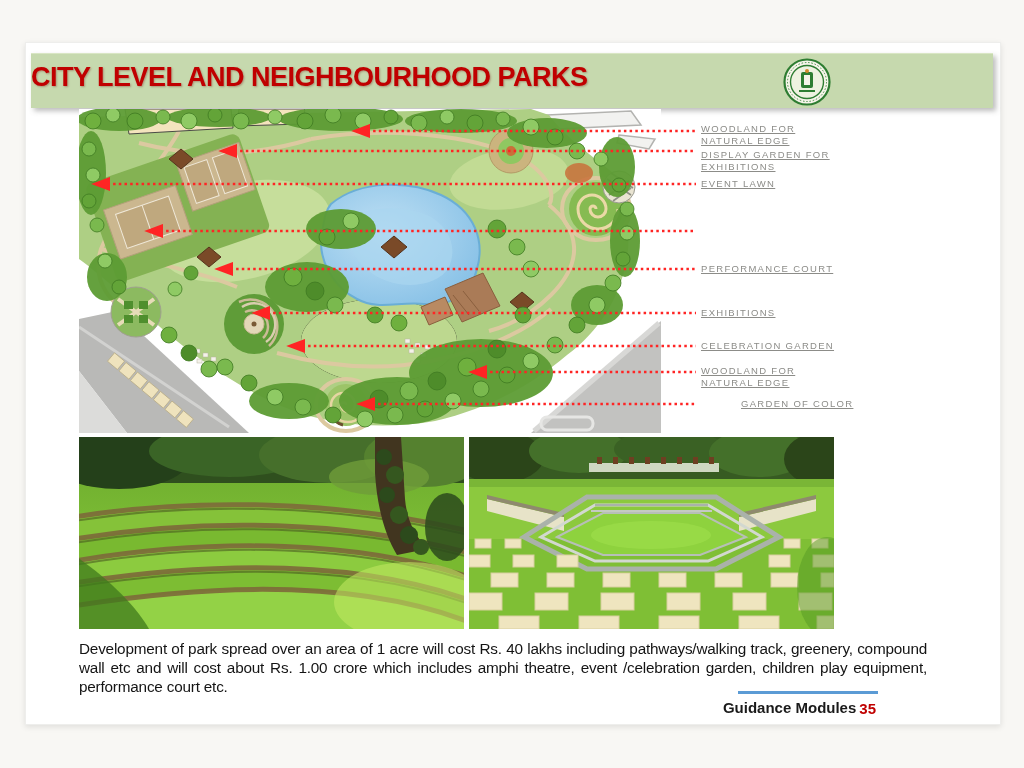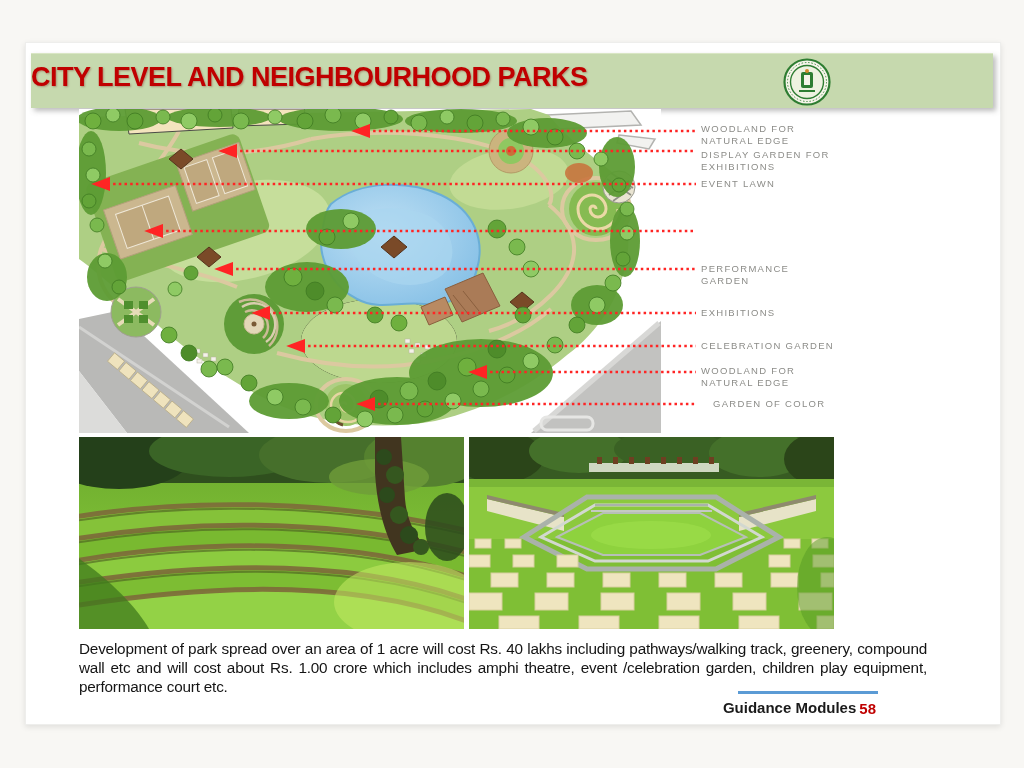--- a/index.html
+++ b/index.html
@@ -28,21 +28,21 @@
     text-shadow:1px 1px 2px rgba(120,20,20,0.35);
     white-space:nowrap;
   }
   .logo{position:absolute;left:752px;top:4px;width:48px;height:48px;}
   
   .plan-wrap{position:absolute;left:53px;top:66px;width:582px;height:324px;}
   .leader-svg{position:absolute;left:53px;top:66px;width:625px;height:324px;pointer-events:none;}
   .plan-label{
     position:absolute;width:140px;
     font-size:9.5px;line-height:11.5px;letter-spacing:1.3px;
-    color:#8c8c88;white-space:pre-line;
+    color:#8c8c88;white-space:pre-line;text-decoration:underline;
   }
   
   .photo{position:absolute;overflow:hidden;}
   .photo-left{left:53px;top:394px;width:385px;height:192px;}
   .photo-right{left:443px;top:394px;width:365px;height:192px;}
   
   .body-text{
     position:absolute;left:53px;top:596px;width:848px;
     font-size:15.3px;line-height:19px;color:#141414;
     text-align:justify;letter-spacing:-0.2px;
@@ -333,26 +333,26 @@
       <line x1="394" y1="263" x2="617" y2="263" marker-start="url(#arrow)"></line>
       <line x1="282" y1="295" x2="617" y2="295" marker-start="url(#arrow)"></line>
     </g>
   </svg>
 
   <div class="plan-label" style="left:675px;top:80px;">WOODLAND FOR
 NATURAL EDGE</div>
   <div class="plan-label" style="left:675px;top:106px;">DISPLAY GARDEN FOR
 EXHIBITIONS</div>
   <div class="plan-label" style="left:675px;top:135px;">EVENT LAWN</div>
-  <div class="plan-label" style="left:675px;top:220px;">PERFORMANCE GARDEN</div>
+  <div class="plan-label" style="left:675px;top:220px;">PERFORMANCE COURT</div>
   <div class="plan-label" style="left:675px;top:264px;">EXHIBITIONS</div>
   <div class="plan-label" style="left:675px;top:297px;">CELEBRATION GARDEN</div>
   <div class="plan-label" style="left:675px;top:322px;">WOODLAND FOR
 NATURAL EDGE</div>
-  <div class="plan-label" style="left:687px;top:355px;">GARDEN OF COLOR</div>
+  <div class="plan-label" style="left:715px;top:355px;">GARDEN OF COLOR</div>
 
   <div class="photo photo-left">
     <svg width="385" height="192" viewBox="0 0 385 192">
       <defs>
         <linearGradient id="grassL" x1="0" y1="0" x2="0" y2="1">
           <stop offset="0%" stop-color="#6aa82c"></stop>
             <stop offset="100%" stop-color="#8ed13e"></stop>
         </linearGradient>
       </defs>
       <rect width="385" height="192" fill="url(#grassL)"></rect>
@@ -482,16 +482,16 @@
         </g>
       </g>
       <ellipse cx="358" cy="150" rx="30" ry="50" fill="#569a23" opacity="0.5"></ellipse>
     </svg>
   </div>
 
   <div class="body-text">Development of park spread over an area of 1 acre will cost Rs. 40 lakhs including pathways/walking track, greenery, compound wall etc and will cost about Rs. 1.00 crore which includes amphi theatre, event /celebration garden, children play equipment, performance court etc.</div>
 
   <div class="footer-rule"></div>
   <div class="footer-text">
-    <span>Guidance Modules</span><span class="footer-page">58</span>
+    <span>Guidance Modules</span><span class="footer-page">35</span>
   </div>
 
 </div>
 
 </body></html>

